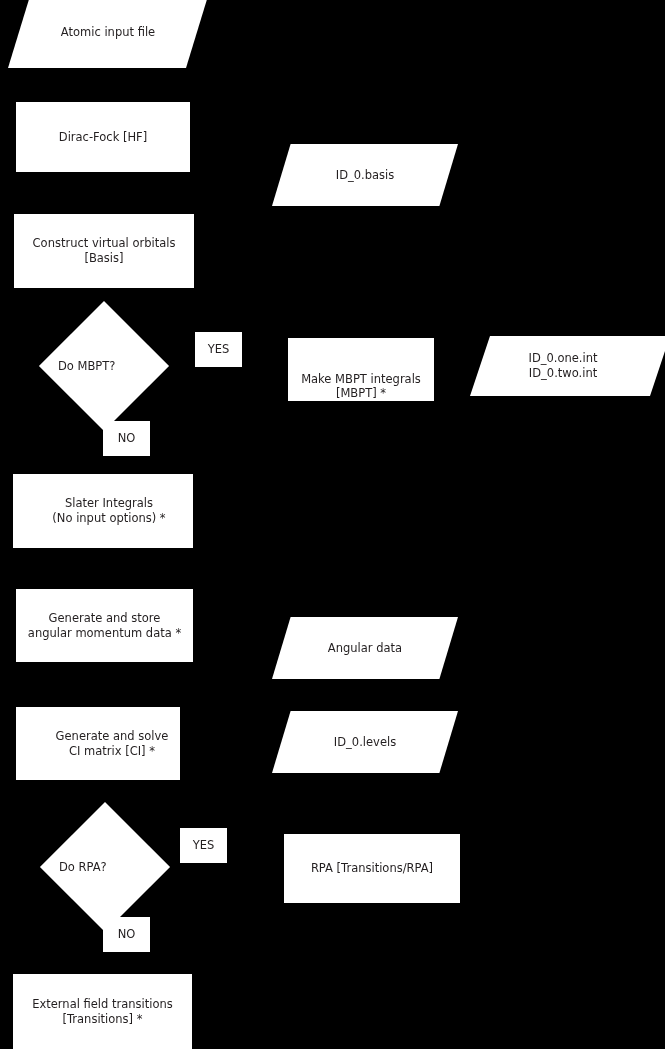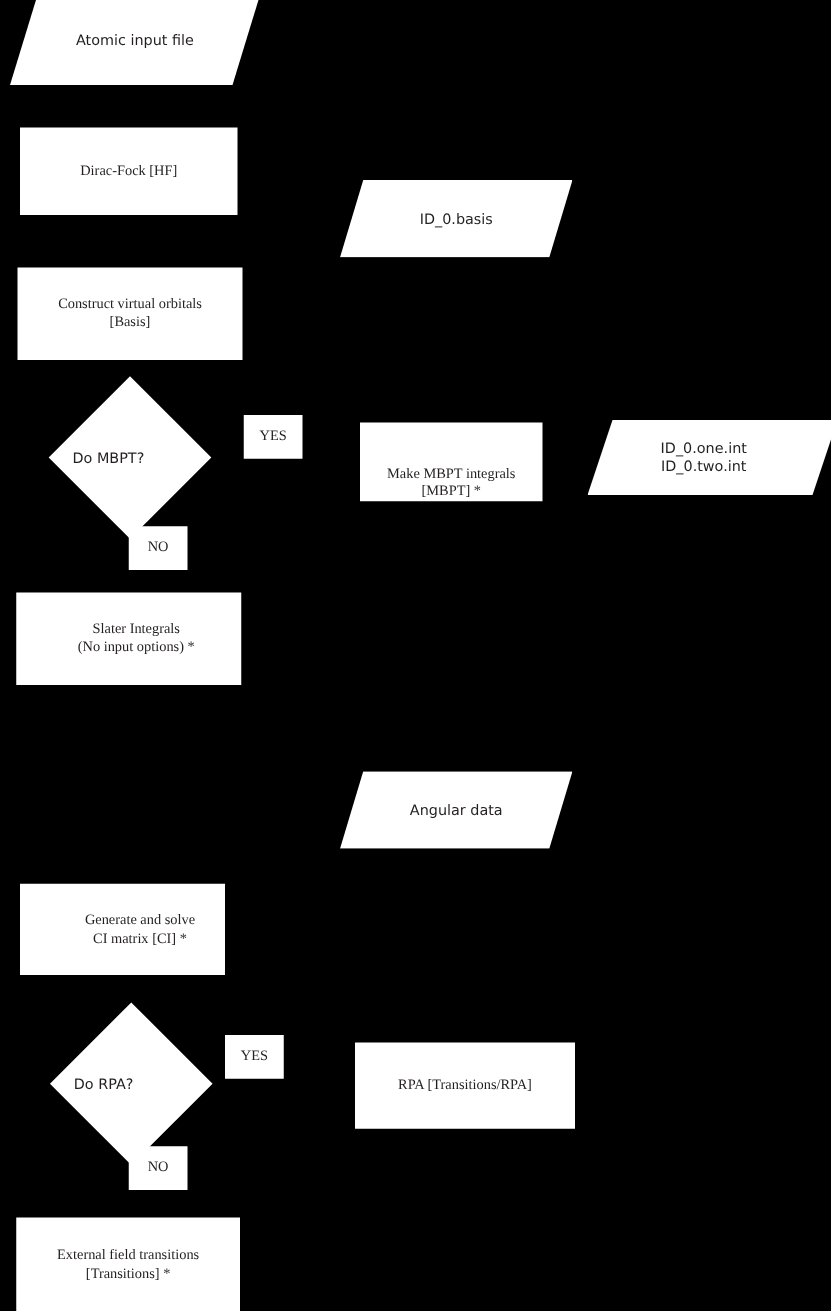--- a/index.html
+++ b/index.html
@@ -23,21 +23,20 @@
     display: flex;
     align-items: center;
     justify-content: center;
     text-align: center;
     box-sizing: border-box;
     line-height: 1.28;
     white-space: pre-line;
   }
   .process {
     font-size: 11.5px;
-    font-family: Liberation Serif, serif;
   }
   .io {
     font-size: 11.5px;
     background: transparent;
   }
   .io .io-shape {
     position: absolute;
     inset: 0;
     background: #ffffff;
   }
@@ -113,31 +112,39 @@
     <div class="io-shape" style="clip-path: polygon(10% 0%, 100% 0%, 90% 100%, 0% 100%);"></div>
     <div class="io-label" style="padding-right:14px;">ID_0.one.int
 ID_0.two.int</div>
   </div>
 
   <div class="node process" style="left:13px; top:474px; width:180px; height:74px;padding-left:12px;">
     <span>Slater Integrals
 (No input options) *</span>
   </div>
 
+  <div class="node process" style="left:16px; top:589px; width:177px; height:73px;">
+    <span>Generate and store
+angular momentum data *</span>
+  </div>
 
   <div class="node io" style="left:272px; top:594px; width:186px; height:62px;margin-top:23px;">
     <div class="io-shape" style="clip-path: polygon(10% 0%, 100% 0%, 90% 100%, 0% 100%);"></div>
     <div class="io-label">Angular data</div>
   </div>
 
   <div class="node process" style="left:16px; top:707px; width:164px; height:73px;padding-left:28px;">
     <span>Generate and solve
 CI matrix [CI] *</span>
   </div>
 
+  <div class="node io" style="left:272px; top:711px; width:186px; height:62px;">
+    <div class="io-shape" style="clip-path: polygon(10% 0%, 100% 0%, 90% 100%, 0% 100%);"></div>
+    <div class="io-label">ID_0.levels</div>
+  </div>
 
   <div class="node decision" style="left:59px; top:821px; width:92px; height:92px;">
     <div class="dia-shape"></div>
     <div class="dia-label">Do RPA?</div>
   </div>
 
   <div class="node process tag" style="left:180px; top:828px; width:47px; height:35px;">
     <span>YES</span>
   </div>
 

